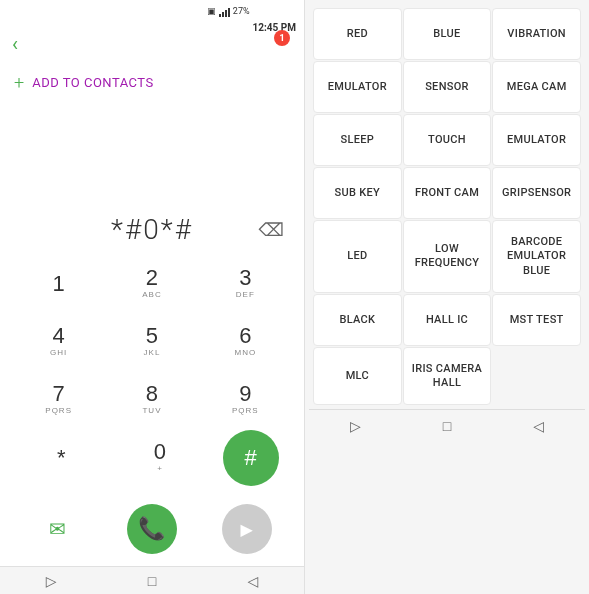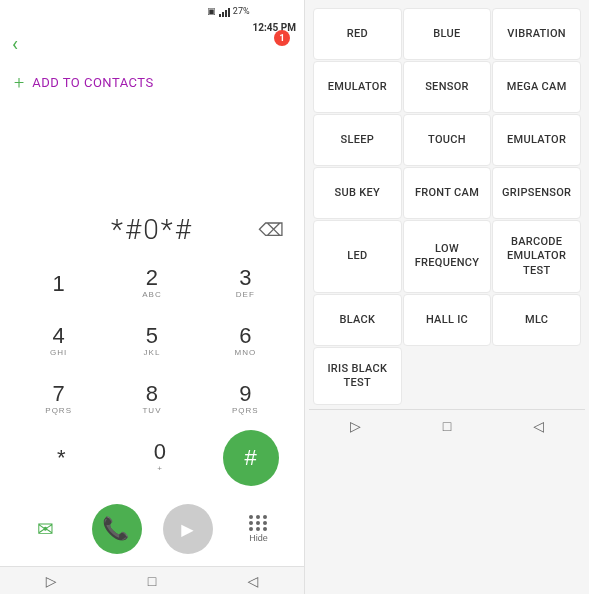--- a/index.html
+++ b/index.html
@@ -384,34 +384,20 @@
 
   <div class="bottom-actions">
     <button class="action-icon-btn msg-btn">
       <span>✉</span>
     </button>
     <button class="action-icon-btn call-btn">
       <span>📞</span>
     </button>
     <button class="action-icon-btn video-btn">
       <span>▶</span>
-    </button>
-    <button class="action-icon-btn hide-btn">
-      <div class="hide-dots">
-        <span></span>
-          <span></span>
-          <span></span>
-        <span></span>
-          <span></span>
-          <span></span>
-        <span></span>
-          <span></span>
-          <span></span>
-      </div>
-      <span style="font-size:9px;color:#666;">Hide</span>
     </button>
   </div>
 
   <div class="nav-bar-bottom">
     <button class="nav-btn">
       <span>▷</span>
     </button>
     <button class="nav-btn">
       <span>□</span>
     </button>
@@ -431,24 +417,25 @@
       <div class="grid-item">SENSOR</div>
       <div class="grid-item">MEGA CAM</div>
       <div class="grid-item">SLEEP</div>
       <div class="grid-item">TOUCH</div>
       <div class="grid-item">EMULATOR</div>
       <div class="grid-item">SUB KEY</div>
       <div class="grid-item">FRONT CAM</div>
       <div class="grid-item">GRIPSENSOR</div>
       <div class="grid-item">LED</div>
       <div class="grid-item">LOW FREQUENCY</div>
-      <div class="grid-item">BARCODE EMULATOR TEST</div>
+      <div class="grid-item">BARCODE EMULATOR BLUE</div>
       <div class="grid-item">BLACK</div>
       <div class="grid-item">HALL IC</div>
+      <div class="grid-item">MST TEST</div>
       <div class="grid-item">MLC</div>
-      <div class="grid-item">IRIS BLACK TEST</div>
+      <div class="grid-item">IRIS CAMERA HALL</div>
     </div>
   <div class="bottom-nav">
     <button class="bottom-nav-btn">▷</button>
     <button class="bottom-nav-btn">□</button>
     <button class="bottom-nav-btn">◁</button>
   </div>
 </div>
 
 </body></html>

